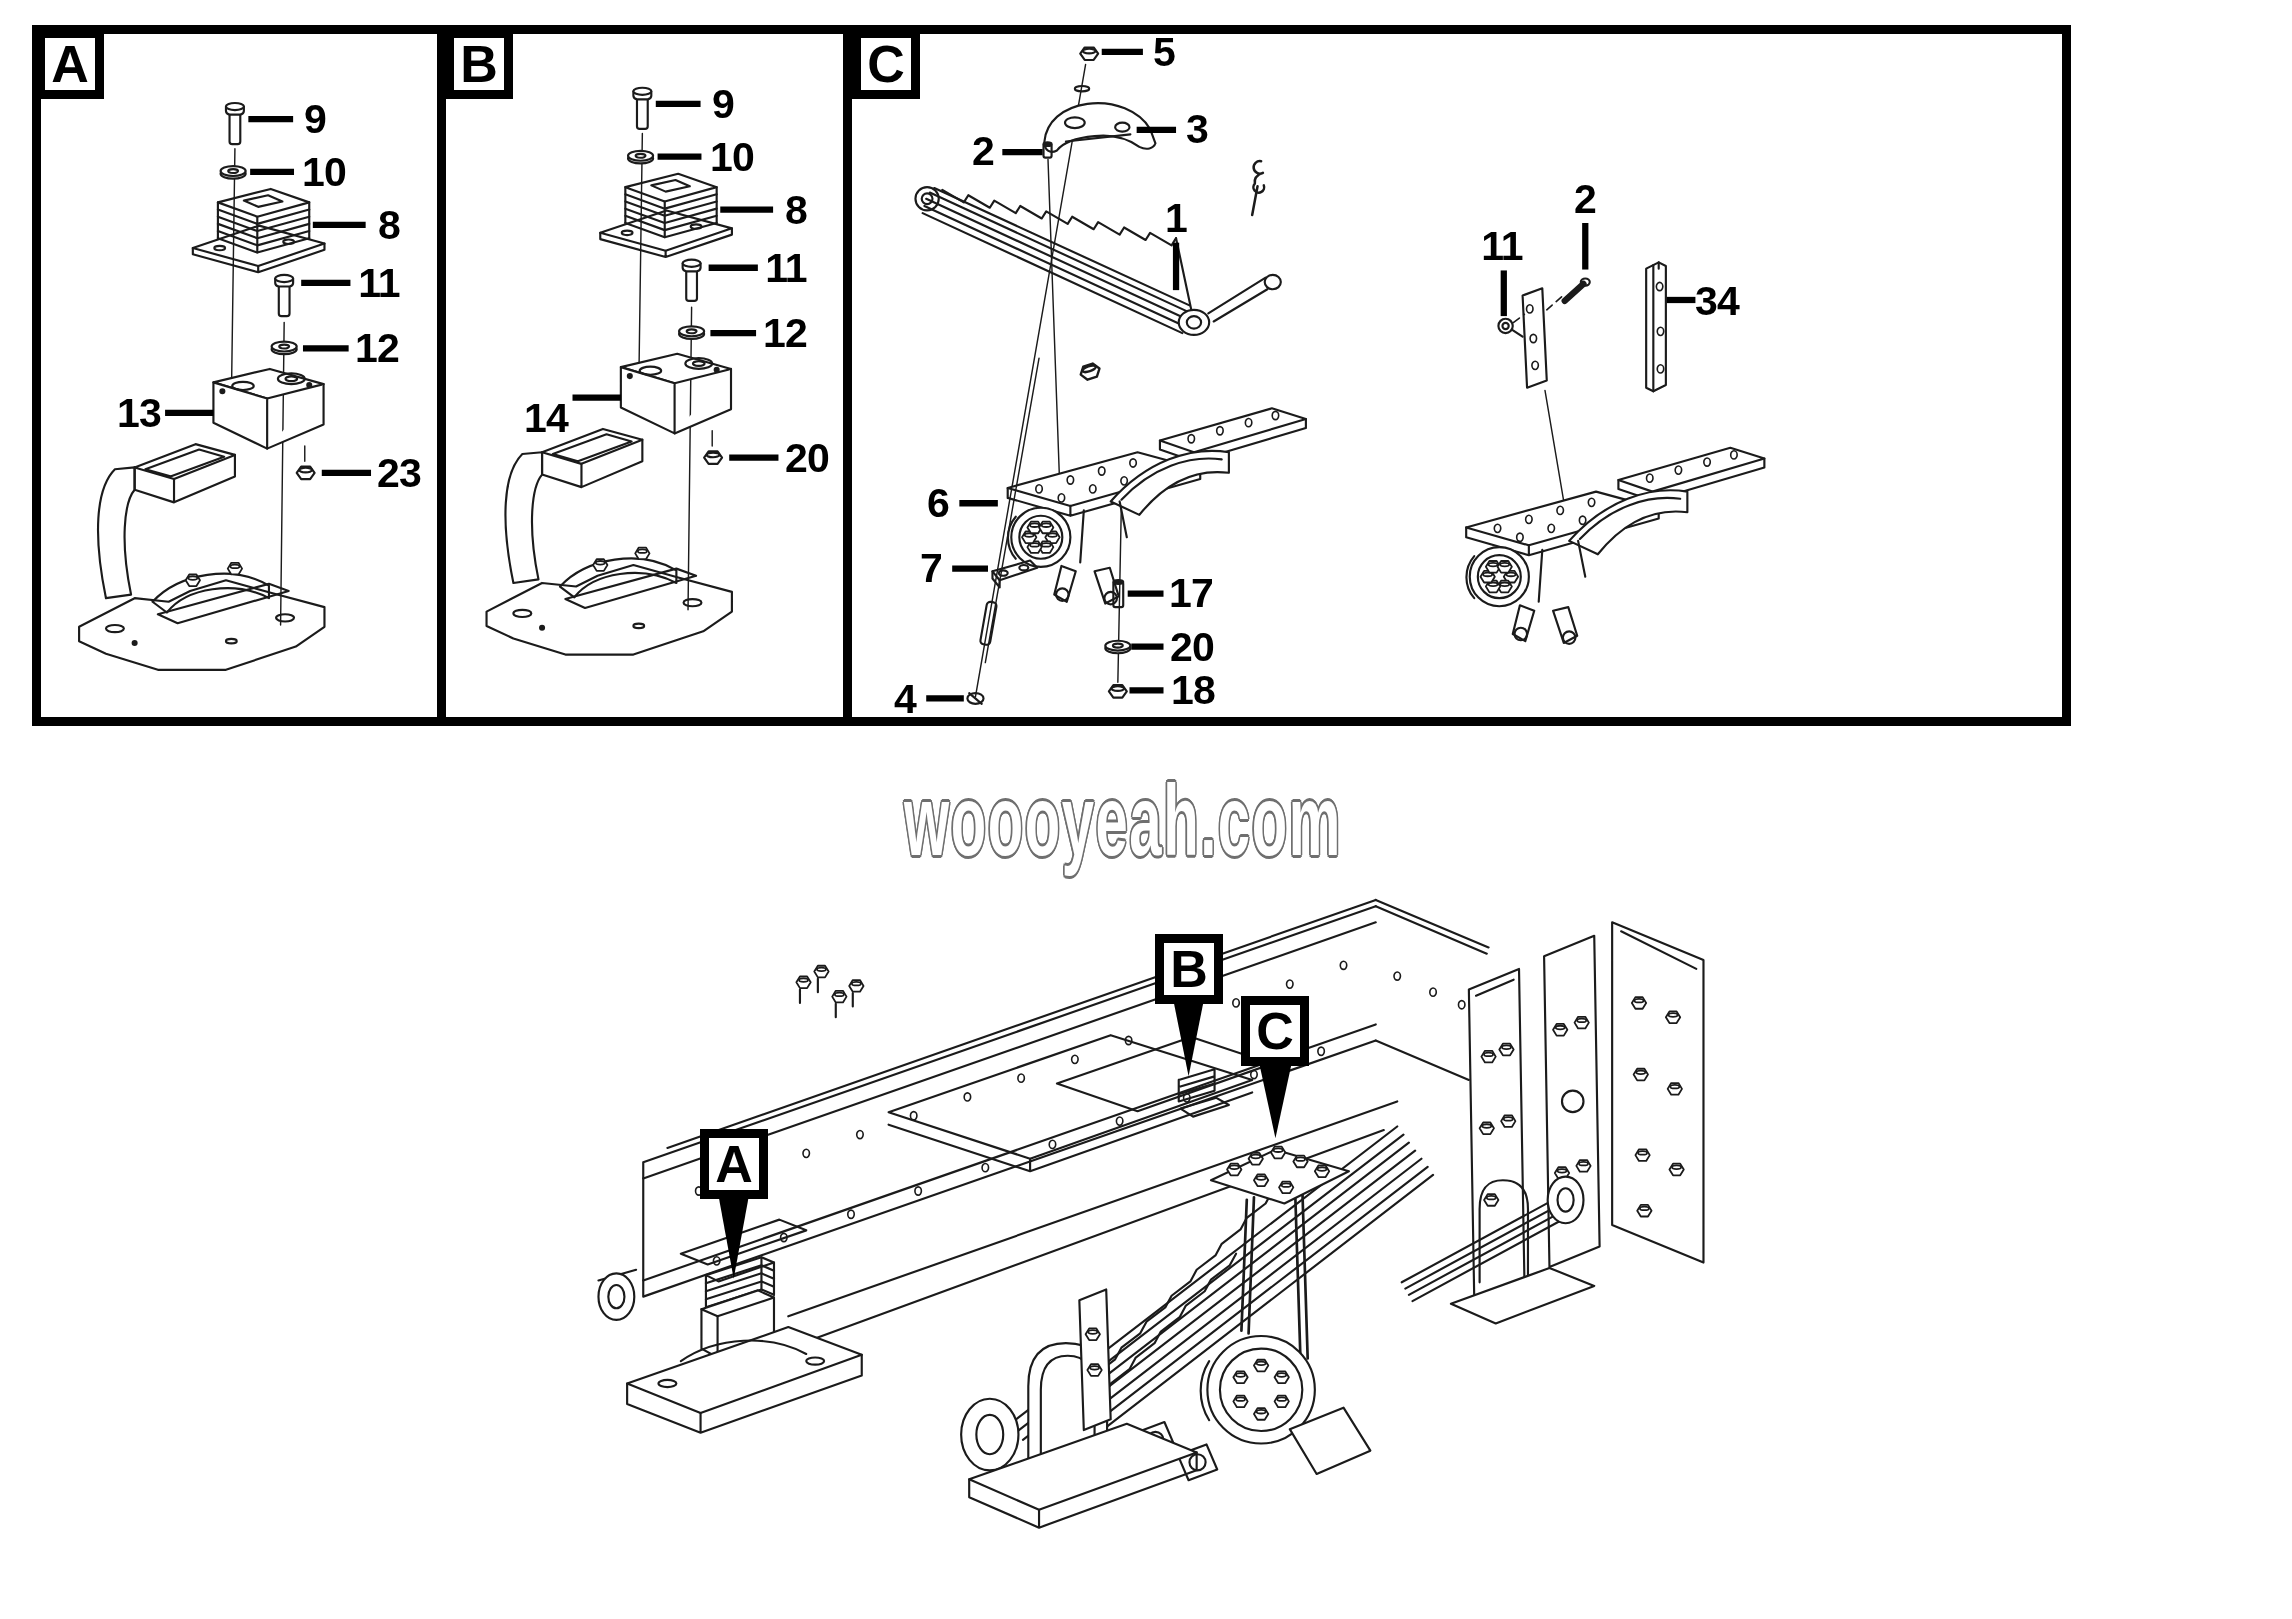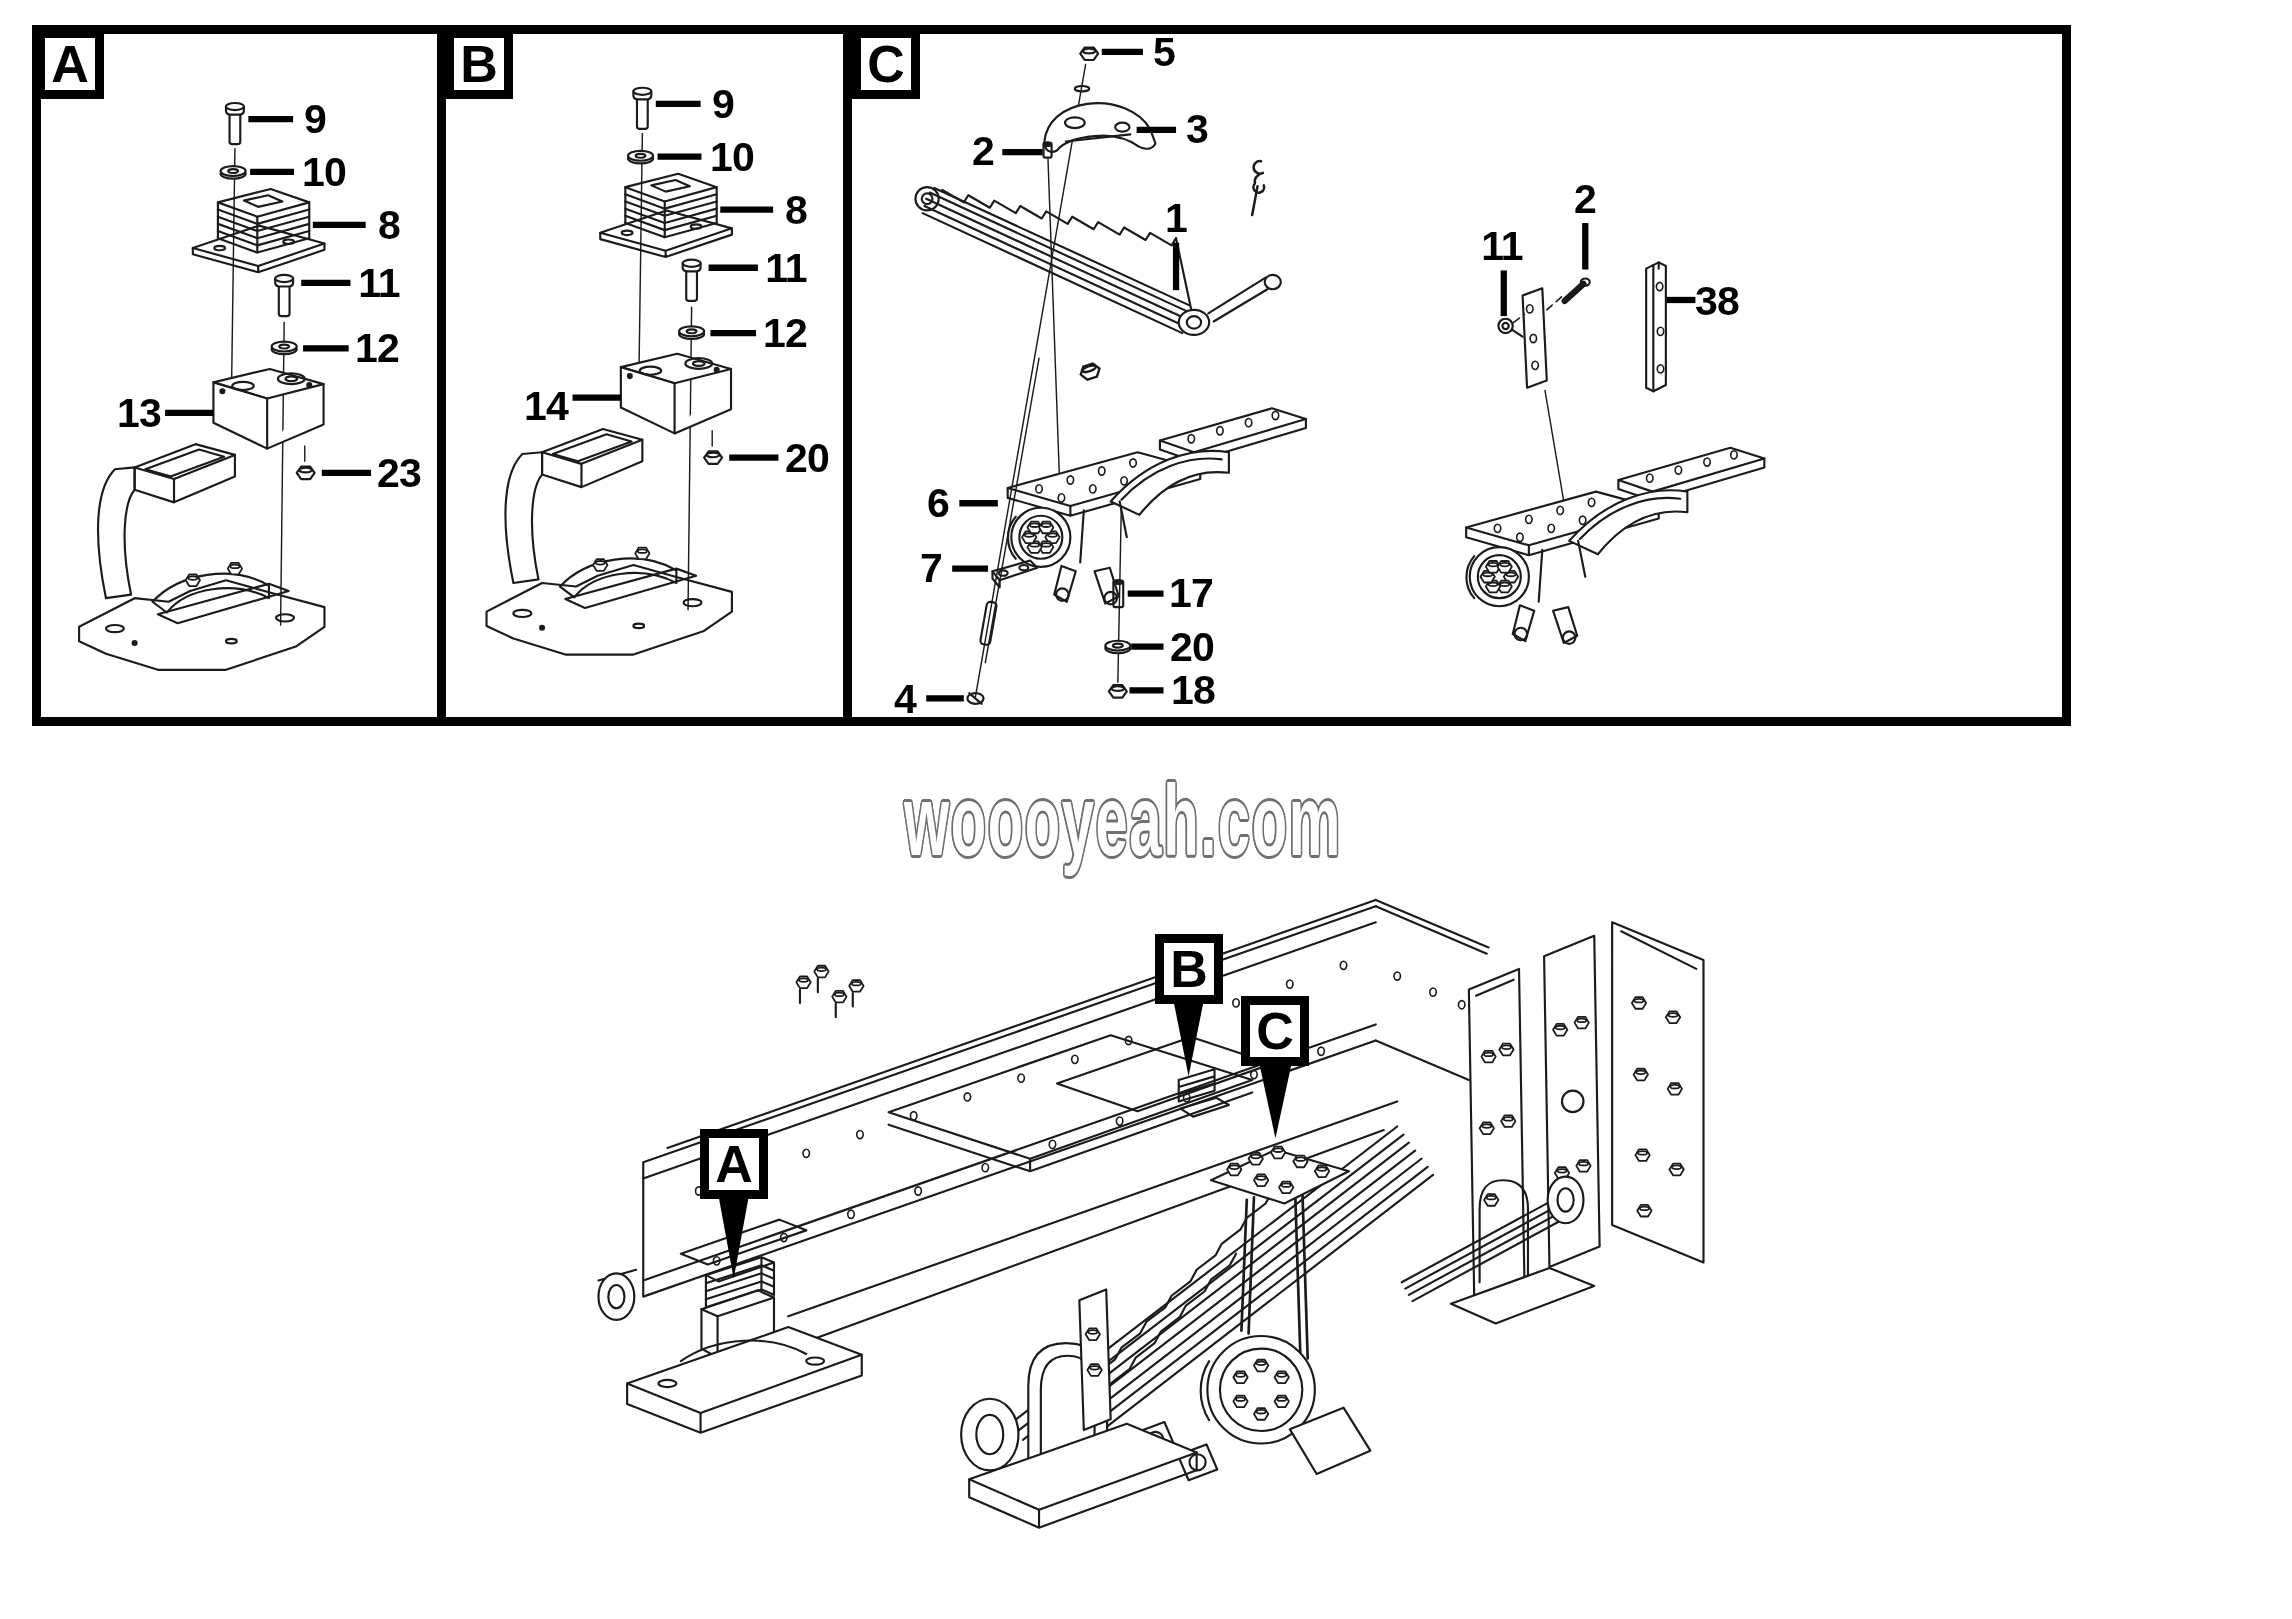--- a/index.html
+++ b/index.html
@@ -397,36 +397,36 @@
 <div class="co" style="left:379px;top:283px">11</div>
 <div class="co" style="left:377px;top:348px">12</div>
 <div class="co" style="left:139px;top:413px">13</div>
 <div class="co" style="left:399px;top:473px">23</div>
 
 <div class="co" style="left:723px;top:104px">9</div>
 <div class="co" style="left:732px;top:157px">10</div>
 <div class="co" style="left:796px;top:210px">8</div>
 <div class="co" style="left:786px;top:268px">11</div>
 <div class="co" style="left:785px;top:333px">12</div>
-<div class="co" style="left:546px;top:406px">14</div>
+<div class="co" style="left:546px;top:418px">14</div>
 <div class="co" style="left:807px;top:458px">20</div>
 
 <div class="co" style="left:1164px;top:52px">5</div>
 <div class="co" style="left:1197px;top:129px">3</div>
 <div class="co" style="left:983px;top:151px">2</div>
 <div class="co" style="left:1176px;top:218px">1</div>
 <div class="co" style="left:938px;top:503px">6</div>
 <div class="co" style="left:931px;top:568px">7</div>
 <div class="co" style="left:905px;top:699px">4</div>
 <div class="co" style="left:1191px;top:593px">17</div>
 <div class="co" style="left:1192px;top:647px">20</div>
 <div class="co" style="left:1193px;top:690px">18</div>
 <div class="co" style="left:1502px;top:246px">11</div>
 <div class="co" style="left:1585px;top:199px">2</div>
-<div class="co" style="left:1717px;top:301px">38</div>
+<div class="co" style="left:1717px;top:301px">34</div>
 
 <div class="letterbox marker" style="left:700px;top:1129px">A</div>
 <div class="letterbox marker" style="left:1155px;top:934px">B</div>
 <div class="letterbox marker" style="left:1241px;top:996px">C</div>
 
 <div class="watermark">
   <span>woooyeah.com</span>
 </div>
 
 

